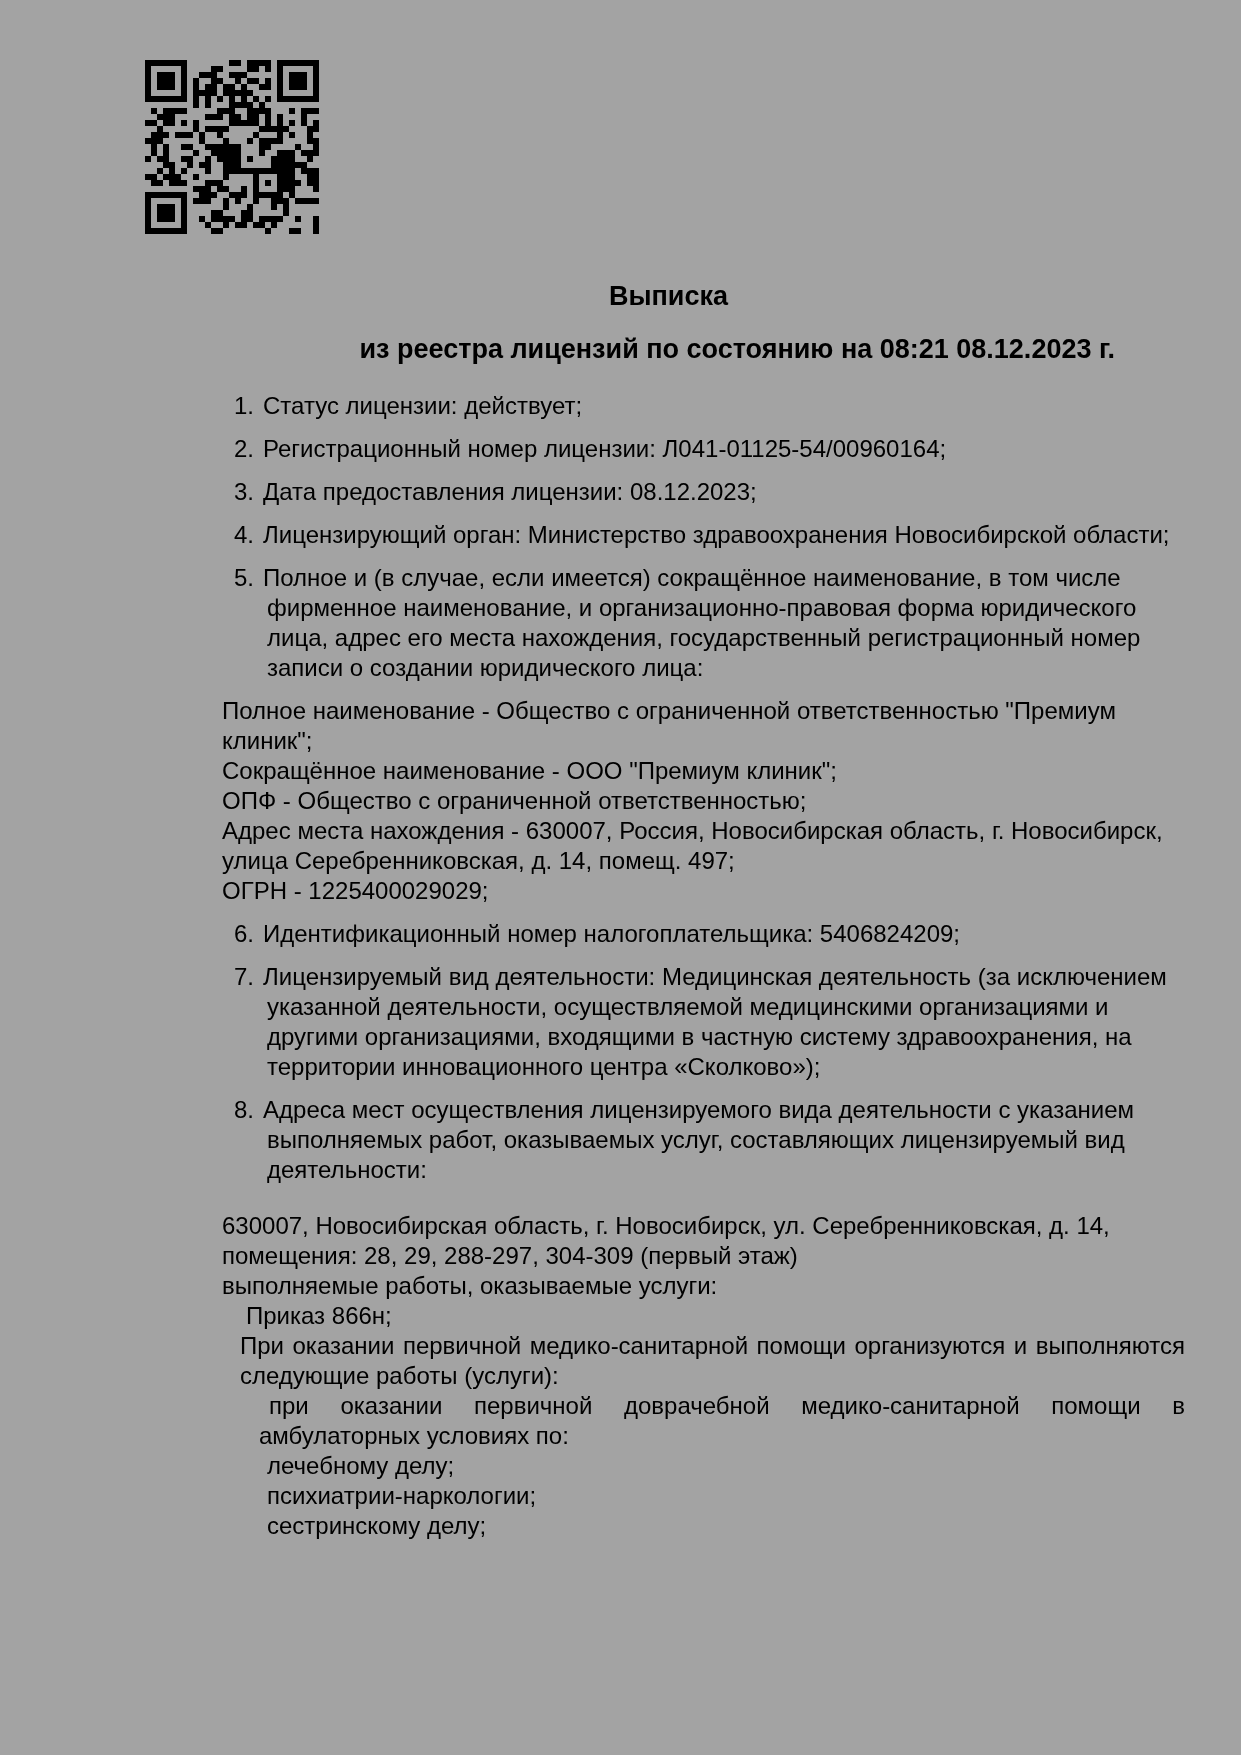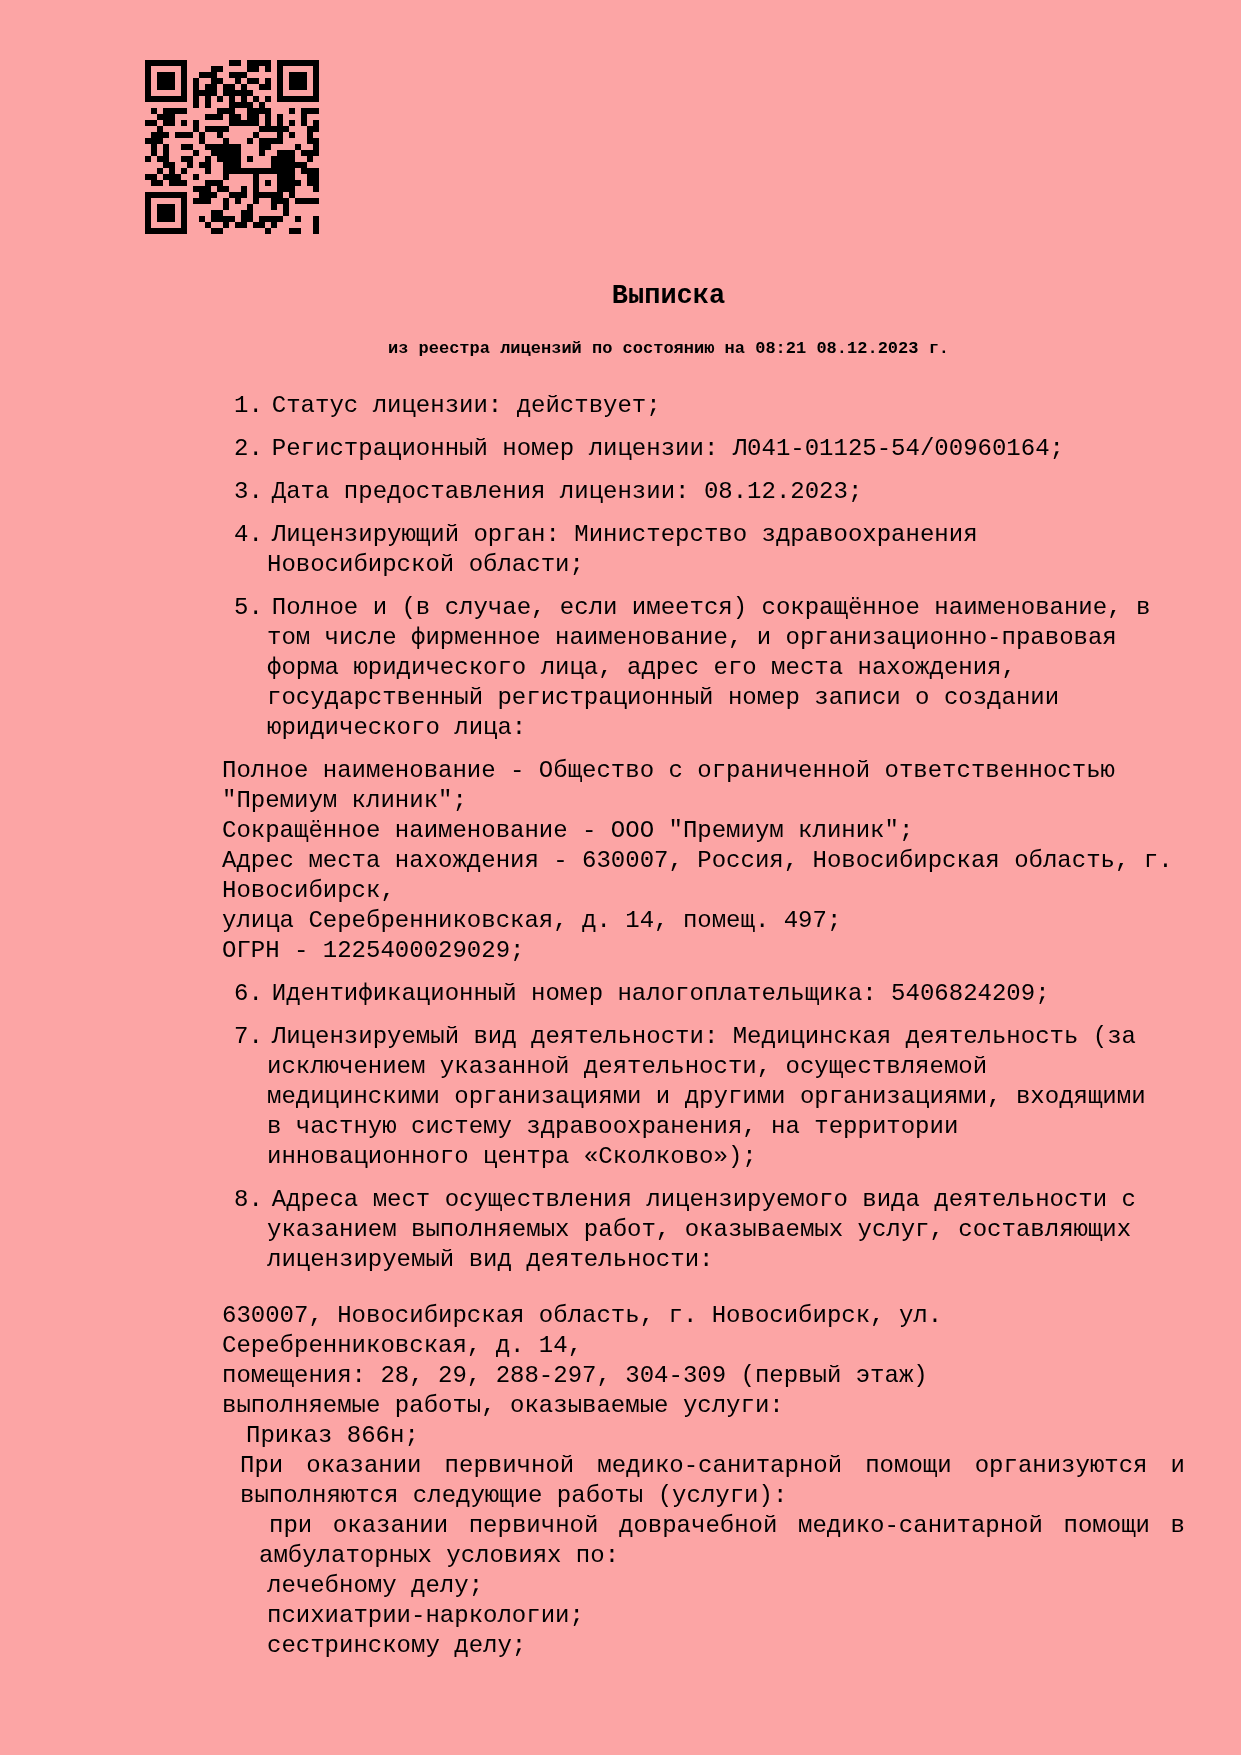--- a/index.html
+++ b/index.html
@@ -1,22 +1,22 @@
 <!DOCTYPE html>
 <html><head>
 <meta charset="utf-8">
 <style>
   html,body { margin:0; padding:0; background:#ffffff; }
   .page {
     position:relative;
     width:1241px;
     height:1755px;
-    background:#fca5a5;
+    background:#a3a3a3;
     color:#000000;
-    font-family:Liberation Mono, monospace;
+    font-family:Liberation Sans, sans-serif;
     overflow:hidden;
   }
   .qr {
     position:absolute;
     left:145px;
     top:60px;
   }
   .content {
     position:absolute;
     left:0;
@@ -32,23 +32,24 @@
     padding-right:70px;
     margin-bottom:26px;
   }
   .doc-title {
     font-weight:bold;
     font-size:27px;
     line-height:33px;
   }
   .doc-subtitle {
     font-weight:bold;
-    font-size:17px;
+    font-size:27px;
     line-height:32px;
     margin-top:20px;
+    text-align:right;
   }
   .item {
     padding-left:33px;
     text-indent:-33px;
     margin:13px 12px;
   }
   .num { margin-right:9px; }
   .blk { margin:13px 0; }
   .blk-gap { margin-top:26px; margin-bottom:0; }
   .line { }
@@ -503,20 +504,21 @@
       <span class="num">4.</span><span>Лицензирующий орган: Министерство здравоохранения Новосибирской области;</span>
     </div>
 
     <div class="item">
       <span class="num">5.</span><span>Полное и (в случае, если имеется) сокращённое наименование, в том числе фирменное наименование, и организационно-правовая форма юридического лица, адрес его места нахождения, государственный регистрационный номер записи о создании юридического лица:</span>
     </div>
 
     <div class="blk">
       <div class="line">Полное наименование - Общество с ограниченной ответственностью "Премиум клиник";</div>
       <div class="line">Сокращённое наименование - ООО "Премиум клиник";</div>
+      <div class="line">ОПФ - Общество с ограниченной ответственностью;</div>
       <div class="line">Адрес места нахождения - 630007, Россия, Новосибирская область, г. Новосибирск,</div>
       <div class="line">улица Серебренниковская, д. 14, помещ. 497;</div>
       <div class="line">ОГРН - 1225400029029;</div>
     </div>
 
     <div class="item">
       <span class="num">6.</span><span>Идентификационный номер налогоплательщика: 5406824209;</span>
     </div>
 
     <div class="item">

